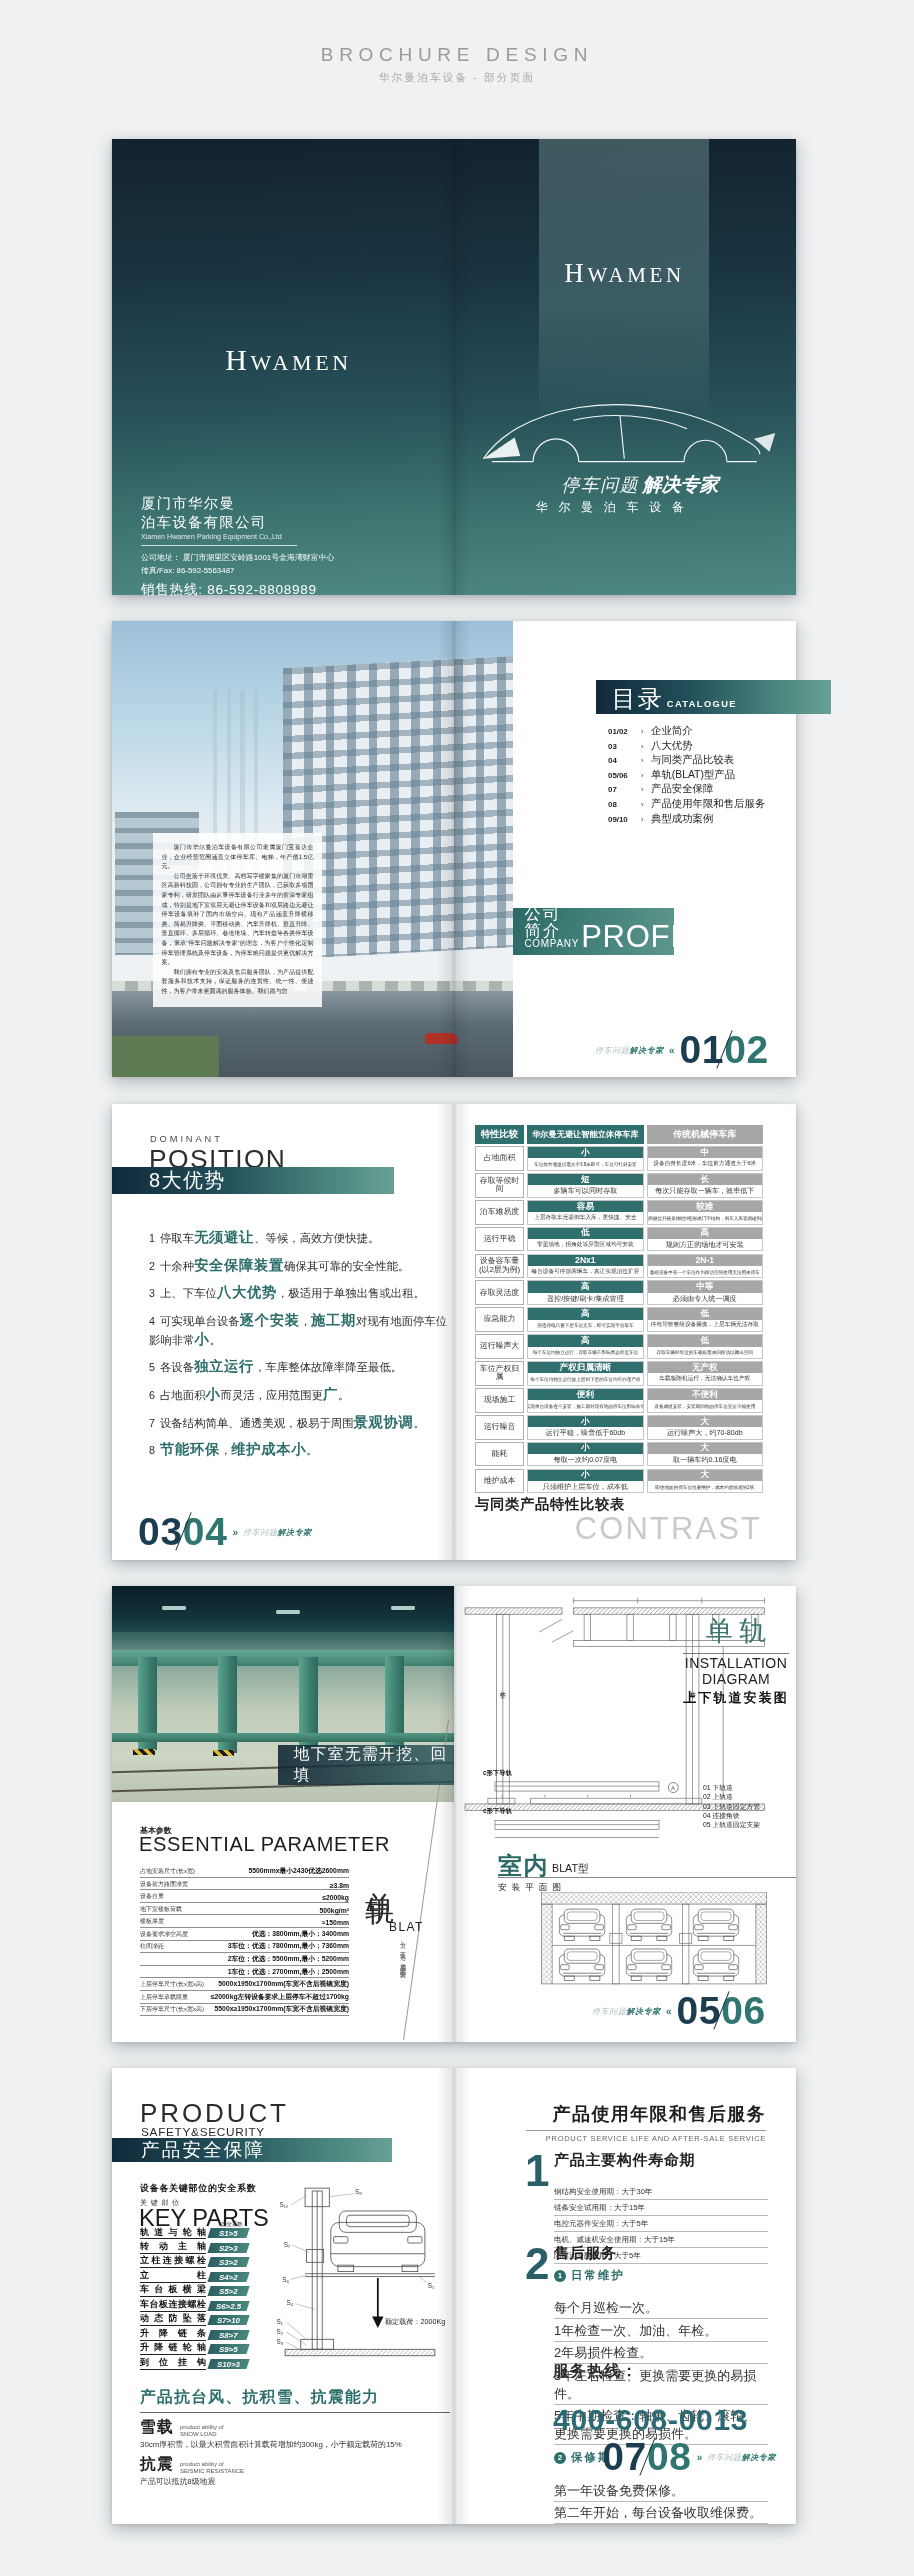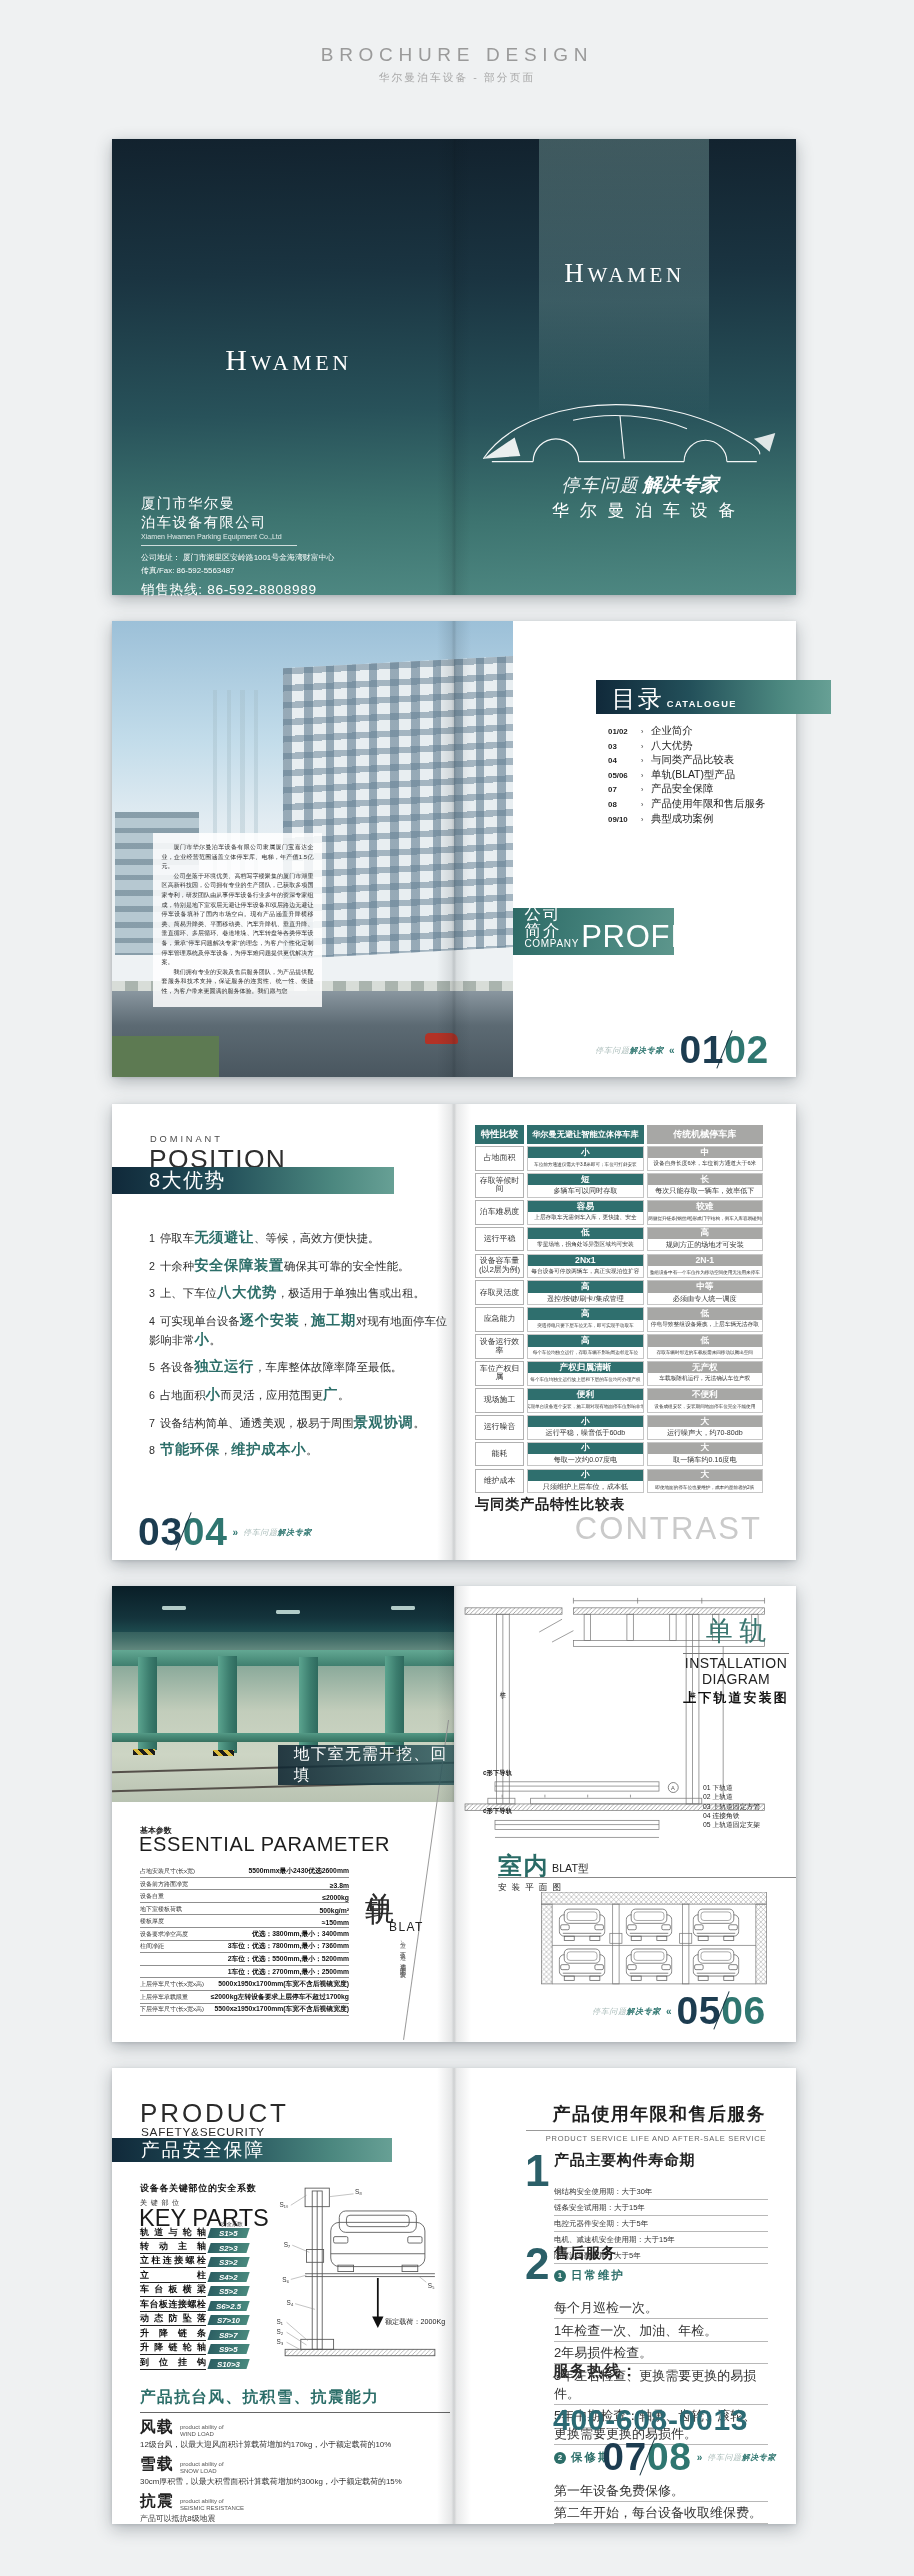--- a/index.html
+++ b/index.html
@@ -31,21 +31,21 @@
   .cover-info{position:absolute;left:29px;top:355px;color:#fff}
   .ci-l1,.ci-l2{font-size:14.3px;letter-spacing:1.4px;line-height:18.6px}
   .ci-en{font-size:7.1px;color:#e2ebe9;padding-bottom:3.6px;border-bottom:0.7px solid rgba(255,255,255,.75);margin-top:2.1px;width:156px}
   .ci-addr{margin-top:5.7px;font-size:7.9px}
   .ci-fax{font-size:7.9px;margin-top:2.1px}
   .ci-hot{margin-top:5.7px;font-size:13.6px;letter-spacing:0.7px}
   .car-svg{position:absolute;left:361px;top:240px;width:314px;height:94px}
   .slogan{position:absolute;left:421px;top:333px;width:214px;text-align:center;color:#fff;font-style:italic;white-space:nowrap}
   .sl-light{font-size:18px;letter-spacing:1.4px;opacity:.93}
   .sl-bold{font-size:19px;font-weight:bold;margin-left:3.6px}
-  .brand-spaced{position:absolute;left:413px;top:360px;width:221px;text-align:right;color:#fff;font-size:17px;letter-spacing:10.7px;text-indent:10.7px}
+  .brand-spaced{position:absolute;left:413px;top:360px;width:221px;text-align:left;color:#fff;font-size:12px;letter-spacing:10.7px;text-indent:10.7px}
   
   .photo2{position:absolute;left:0;top:0;width:401px;height:456px;overflow:hidden;
     background:linear-gradient(180deg,#9cc0d8 0%,#c2dcea 26%,#e2ecf2 44%,#eef2f4 56%)}
   .photo2 div{position:absolute}
   .b-left{left:2.9px;top:191px;width:84px;height:143px;background:#b6c8d1;
     background-image:repeating-linear-gradient(180deg,rgba(90,115,130,.5) 0 5.7px,transparent 5.7px 15.7px)}
   .b-tower{left:101px;top:69px;width:53px;height:266px;background:linear-gradient(180deg,#2e3b44,#4a5a63);
     background-image:repeating-linear-gradient(90deg,rgba(160,185,195,.35) 0 4.3px,transparent 4.3px 13.6px)}
   .b-main{left:171px;top:41px;width:234px;height:291px;background-color:#e8eef1;transform:skewY(-3deg);
     background-image:repeating-linear-gradient(90deg,rgba(96,124,144,.60) 0 8.6px,transparent 8.6px 21.4px),repeating-linear-gradient(180deg,rgba(96,124,144,.50) 0 6.4px,transparent 6.4px 17px)}
@@ -434,21 +434,21 @@
               <div class="ct-tag tag-a">高</div>
               <div class="ct-desc" data-size="xs">突遇停电只要下层车位无车，即可实现手动取车</div>
             </div>
             <div class="ct-cell">
               <div class="ct-tag tag-b">低</div>
               <div class="ct-desc" data-size="s">停电导致整组设备瘫痪，上层车辆无法存取</div>
             </div>
           </div>
 
           <div class="ct-row">
-            <div class="ct-label">设备运行效率</div>
+            <div class="ct-label">运行噪声大</div>
             <div class="ct-cell">
               <div class="ct-tag tag-a">高</div>
               <div class="ct-desc" data-size="xs">每个车位均独立运行，存取车辆不影响周边邻近车位</div>
             </div>
             <div class="ct-cell">
               <div class="ct-tag tag-b">低</div>
               <div class="ct-desc" data-size="xs">存取车辆时邻近的车载板需来回移动以腾出空间</div>
             </div>
           </div>
 
@@ -850,27 +850,20 @@
       <text class="slbl" x="30" y="174">S₄</text>
       <text class="slbl" x="16" y="200">S₁</text>
       <text class="slbl" x="16" y="214">S₂</text>
       <text class="slbl" x="16" y="228">S₃</text>
       <text x="168" y="200" font-size="10" fill="#222">额定载荷：2000Kg</text>
     </svg>
     <div class="ab-block">
       <div class="ab-title">产品抗台风、抗积雪、抗震能力</div>
       <div>
 
-          <div class="ab-item">
-            <div class="ab-head">
-              <span class="ab-cn">风载</span>
-              <span class="ab-en"><span>product ability of</span><br><span>WIND LOAD</span></span>
-            </div>
-            <div class="ab-desc">12级台风，以最大迎风面积计算载荷增加约170kg，小于额定载荷的10%</div>
-          </div>
 
           <div class="ab-item">
             <div class="ab-head">
               <span class="ab-cn">雪载</span>
               <span class="ab-en"><span>product ability of</span><br><span>SNOW LOAD</span></span>
             </div>
             <div class="ab-desc">30cm厚积雪，以最大积雪面积计算载荷增加约300kg，小于额定载荷的15%</div>
           </div>
 
           <div class="ab-item">

